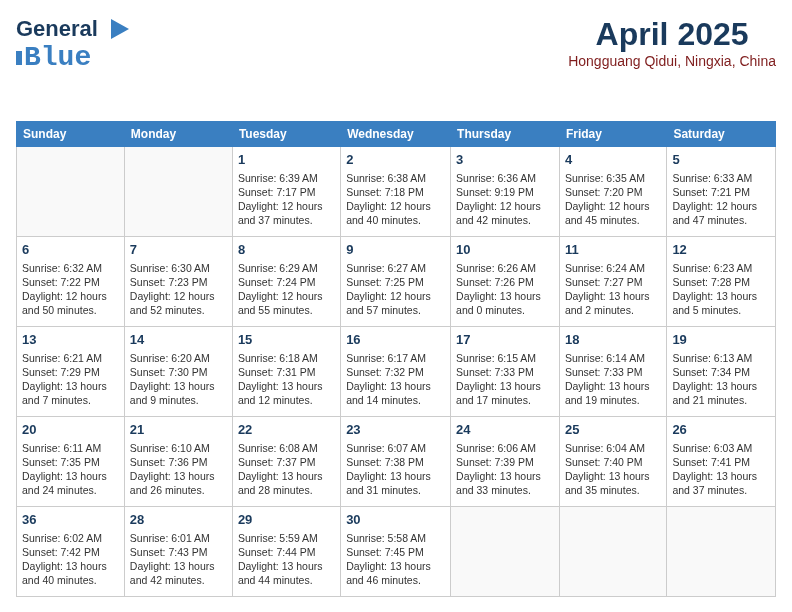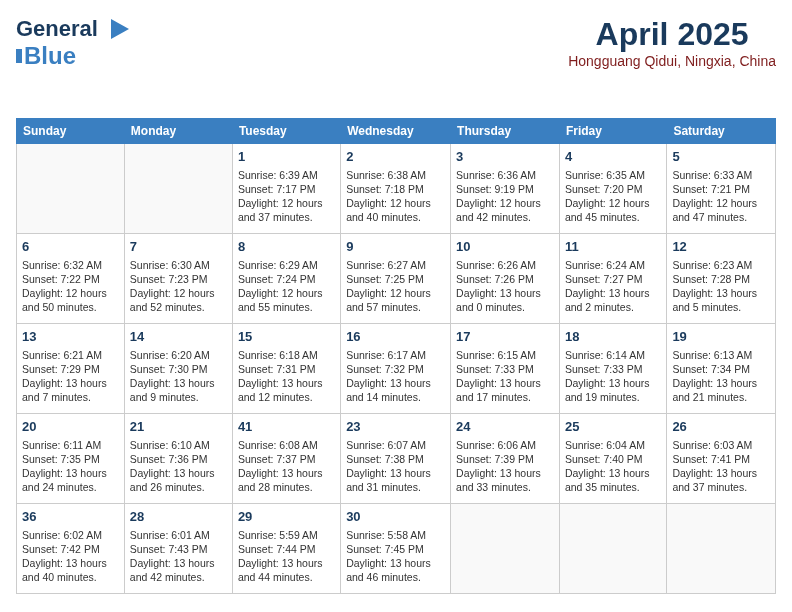--- a/index.html
+++ b/index.html
@@ -85,21 +85,21 @@
 <div class="header">
   <div class="logo">
     <div style="display:flex;align-items:center;gap:13px;">
       <span style="font-size:22px;font-weight:bold;color:#1a3a5c;">General</span>
       <svg width="18" height="20" viewBox="0 0 18 20">
         <polygon points="0,20 18,10 0,0" fill="#3a7fc1"></polygon>
       </svg>
     </div>
     <div style="display:flex;align-items:center;">
       <div style="width:6px;height:14px;background:#3a7fc1;margin-right:2px;"></div>
-      <span style="font-size:24px;font-weight:bold;color:#3a7fc1;">Blue</span>
+      <span style="font-size:28px;font-weight:bold;color:#3a7fc1;font-family:Liberation Mono, monospace;">Blue</span>
     </div>
   </div>
   <div class="title-block">
     <div class="month-title">April 2025</div>
     <div class="location-title">Hongguang Qidui, Ningxia, China</div>
   </div>
 </div>
 
 <table>
   <thead>
@@ -264,21 +264,21 @@
 and 24 minutes.</div>
         </td>
         <td>
           <span class="day-num">21</span>
           <div class="day-info" style="white-space: pre-line;">Sunrise: 6:10 AM
 Sunset: 7:36 PM
 Daylight: 13 hours
 and 26 minutes.</div>
         </td>
         <td>
-          <span class="day-num">41</span>
+          <span class="day-num">22</span>
           <div class="day-info" style="white-space: pre-line;">Sunrise: 6:08 AM
 Sunset: 7:37 PM
 Daylight: 13 hours
 and 28 minutes.</div>
         </td>
         <td>
           <span class="day-num">23</span>
           <div class="day-info" style="white-space: pre-line;">Sunrise: 6:07 AM
 Sunset: 7:38 PM
 Daylight: 13 hours

